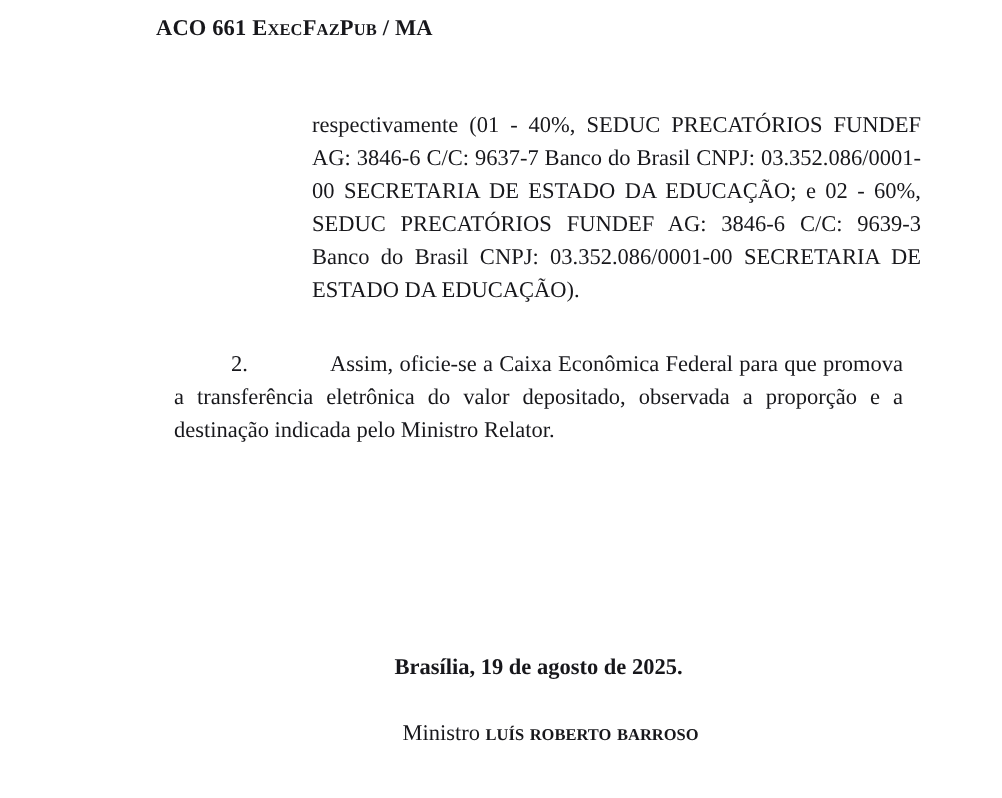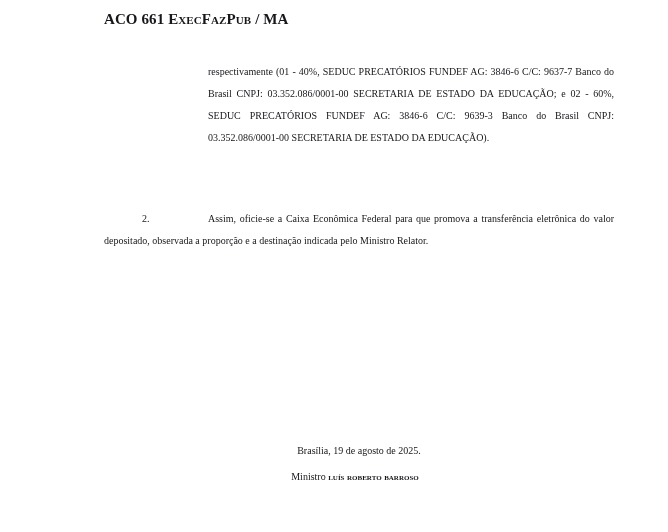--- a/index.html
+++ b/index.html
@@ -36,22 +36,22 @@
   .sc {
     font-variant: small-caps;
     text-transform: lowercase;
   }
   .sc-first {
     font-variant: normal;
     text-transform: none;
   }
 
   p {
-    margin: 0;
-    font-size: 10px;
+    margin: 12px;
+    font-size: 15px;
     line-height: 22px;
     text-align: justify;
     text-justify: inter-word;
   }
 
   
   .quote-block {
     position: absolute;
     left: 104px;
     top: 61px;
@@ -70,43 +70,44 @@
   .body-para p {
     text-indent: 0;
   }
 
   .num-lead {
     display: inline-block;
     width: 104px;
     text-indent: 38px;
   }
 
-  .para-2 { top: 208px; }
+  .para-2 { top: 220px; }
   .para-3 { top: 307px; }
 
   .publique {
     position: absolute;
     left: 104px;
     top: 376px;
     width: 510px;
   }
   .publique p { text-indent: 38px; text-align: left; }
 
   .date-line {
     position: absolute;
     left: 104px;
-    top: 440px;
+    top: 422px;
     width: 510px;
     text-align: center;
+    font-weight: bold;
   }
   .date-line p { text-align: center; }
 
   .signature {
     position: absolute;
-    left: 100px;
+    left: 112px;
     top: 466px;
     width: 510px;
     text-align: center;
   }
   .signature p { text-align: center; }
   .sig-name {
     font-weight: bold;
     font-variant: small-caps;
     text-transform: lowercase;
   }

